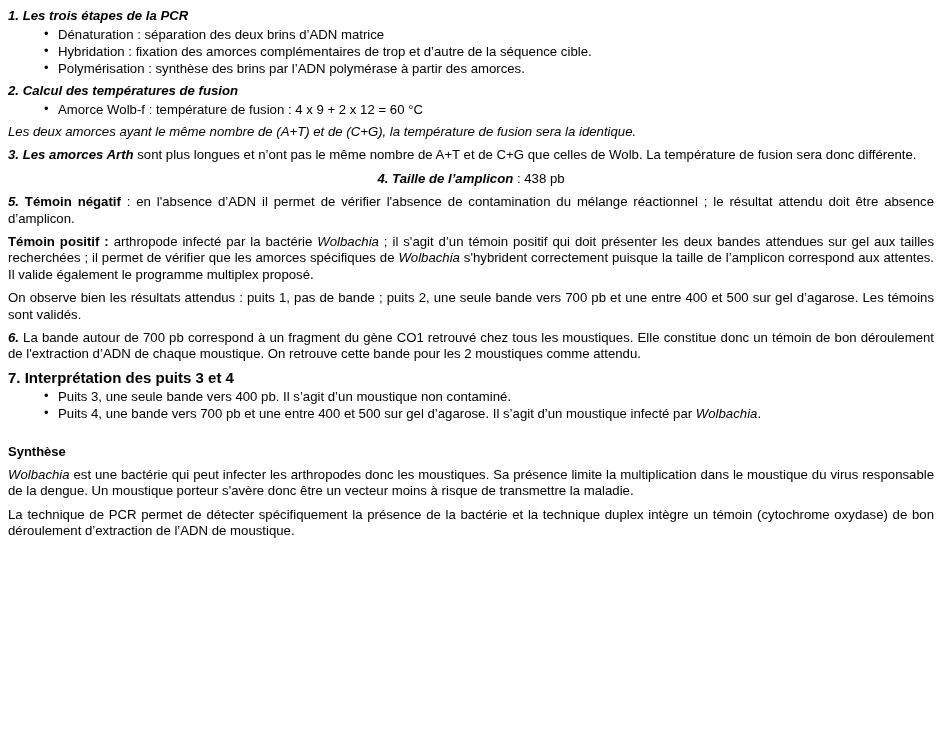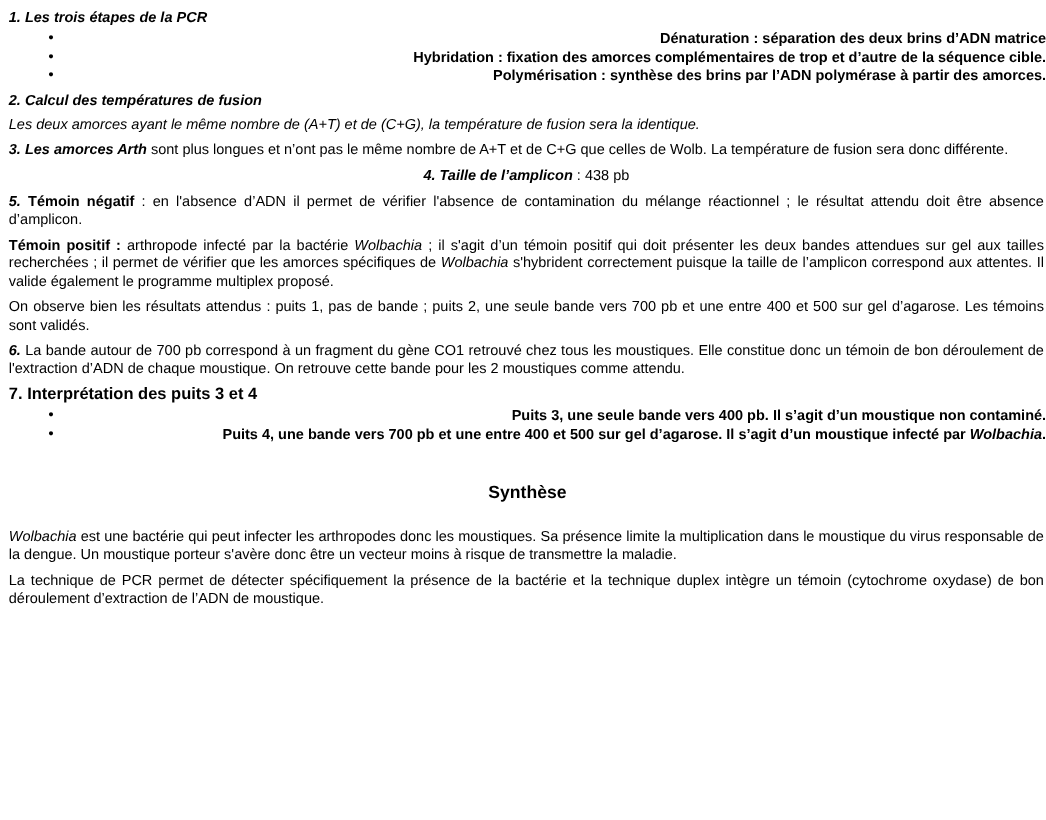--- a/index.html
+++ b/index.html
@@ -10,45 +10,44 @@
   body {
     font-family: "Liberation Sans", sans-serif;
     color: #000000;
     -webkit-font-smoothing: antialiased;
   }
   #page {
     position: relative;
     width: 951px;
     height: 745px;
     box-sizing: border-box;
-    padding: 8px 0 0 8px;
+    padding: 8px 17px 0 8px;
     overflow: hidden;
   }
 
   
   .h-bi {
     font-size: 13.2px;
     font-weight: bold;
     font-style: italic;
     line-height: 16px;
     margin: 0 0 2px 0;
   }
   
   .h-mixed {
     font-size: 15px;
     line-height: 16px;
     margin: 0 0 2px 0;
     font-weight: bold;
   }
   .h-plain-bold {
-    font-size: 16px;
+    font-size: 13px;
     font-weight: bold;
     line-height: 16px;
-    margin: 16px;
-    text-align: center;
+    margin: 0;
   }
 
   
   p.para {
     font-size: 13.2px;
     line-height: 16.4px;
     margin: 0 0 7px 0;
     text-align: justify;
     text-justify: inter-word;
   }
@@ -63,22 +62,21 @@
     list-style: none;
     margin: 2px 0 6px 0;
     padding: 0 0 0 34px;
   }
   ul.bullets li {
     font-size: 13.2px;
     line-height: 17px;
     position: relative;
     padding-left: 16px;
     margin: 0;
-    text-align: right;
-    font-weight: bold;
+    text-align: left;
   }
   ul.bullets li::before {
     content: "\2022";
     position: absolute;
     left: 2px;
     top: -1px;
     font-size: 13px;
   }
   .sp-7 { height: 7px; }
   .sp-16 { height: 16px; }
@@ -91,20 +89,21 @@
 
   <h3 class="h-bi">1. Les trois étapes de la PCR</h3>
   <ul class="bullets">
     <li>Dénaturation : séparation des deux brins d’ADN matrice</li>
     <li>Hybridation : fixation des amorces complémentaires de trop et d’autre de la séquence cible.</li>
     <li>Polymérisation : synthèse des brins par l’ADN polymérase à partir des amorces.</li>
   </ul>
 
   <h3 class="h-bi">2. Calcul des températures de fusion</h3>
   <ul class="bullets">
+    <li>Amorce Wolb-f : température de fusion : 4 x 9 + 2 x 12 = 60 °C</li>
   </ul>
   <p class="para italic wide">Les deux amorces ayant le même nombre de (A+T) et de (C+G), la température de fusion sera la identique.</p>
 
   <p class="para wide"><span class="bi">3.</span><span class="bi">&nbsp;</span><span class="bi">Les amorces Arth</span><span> sont plus longues et n’ont pas le même nombre de  A+T et de C+G que celles de Wolb. La température de fusion sera donc différente.</span></p>
 
   <p class="para nojust wide"><span class="bi">4. Taille de l’amplicon</span><span> : 438 pb</span></p>
 
   <p class="para wide"><span class="bi">5.</span><span class="bold"> Témoin négatif</span><span> : en l'absence d’ADN il permet de vérifier l'absence de contamination du mélange réactionnel ; le résultat attendu doit être absence d’amplicon.</span></p>
 
   <p class="para wide"><span class="bold">Témoin positif :</span><span> arthropode infecté par la bactérie </span><span class="italic">Wolbachia</span><span> ; il s'agit d’un témoin positif qui doit présenter les deux bandes attendues sur gel aux tailles recherchées ; il permet de vérifier que les amorces spécifiques de </span><span class="italic">Wolbachia</span><span> s'hybrident correctement puisque la taille de l’amplicon correspond aux attentes. Il valide également le programme multiplex proposé.</span></p>

